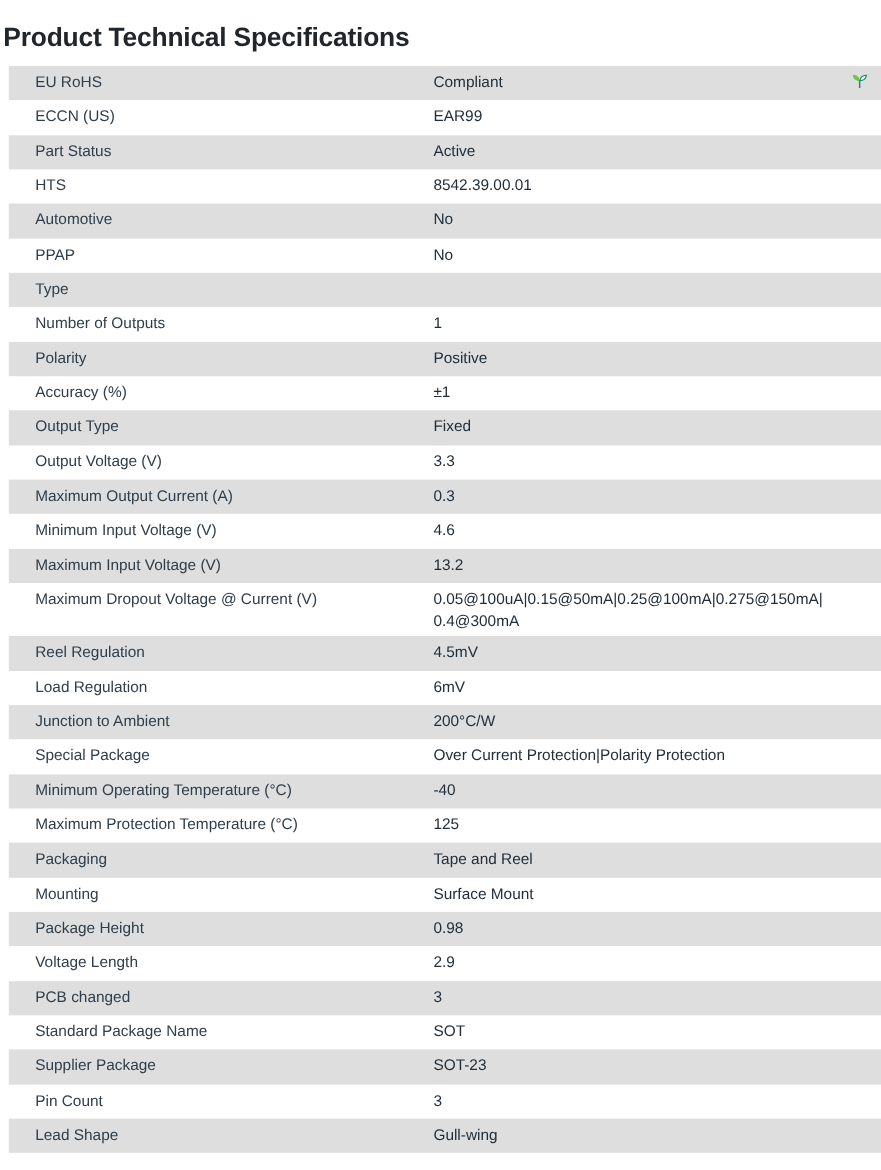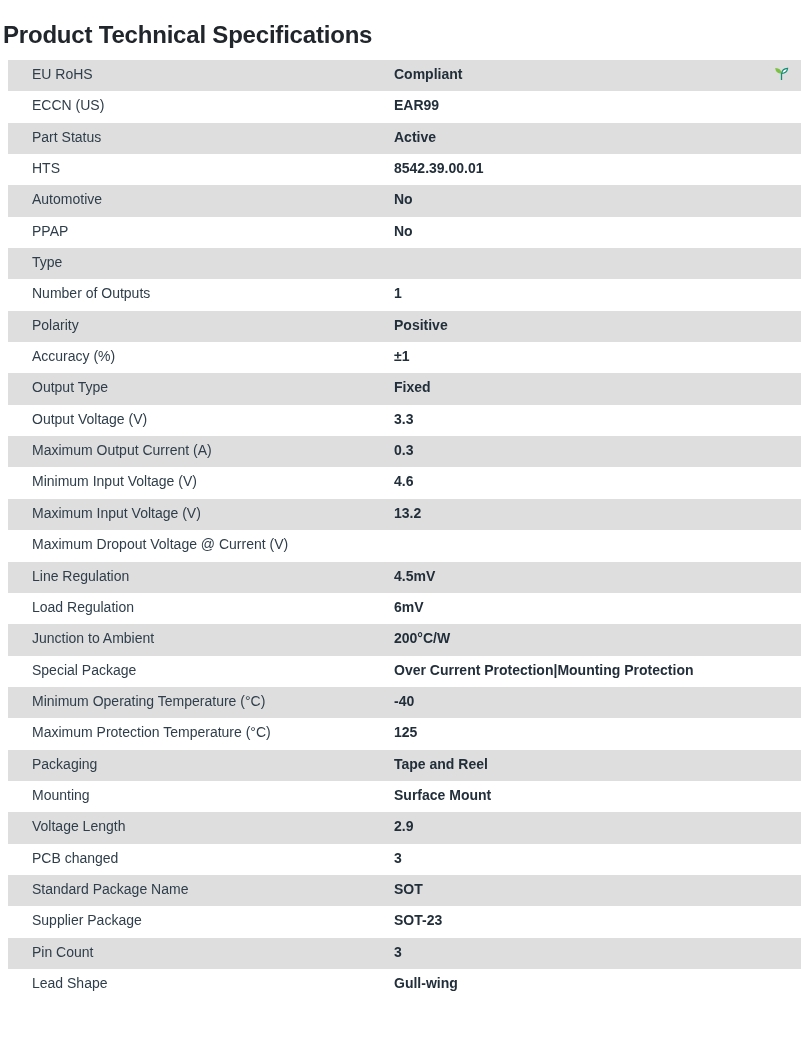--- a/index.html
+++ b/index.html
@@ -49,21 +49,21 @@
     font-size: 14px;
     line-height: 20px;
     color: var(--label-color);
   }
   .spec-value {
     flex: 1 1 auto;
     max-width: 372px;
     padding-right: 14px;
     font-size: 14px;
     line-height: 20px;
-    font-weight: 700;
+    font-weight: 400;
     color: var(--value-color);
     overflow-wrap: anywhere;
     display: inline-block;
   }
   .value-wrap {
     display: flex;
     align-items: center;
     flex: 1 1 auto;
     min-width: 0;
   }
@@ -197,24 +197,28 @@
   <div class="spec-row">
     <span class="spec-label">Maximum Input Voltage (V)</span>
     <span class="value-wrap">
       <span class="spec-value">13.2</span>
 
     </span>
   </div>
 
   <div class="spec-row">
     <span class="spec-label">Maximum Dropout Voltage @ Current (V)</span>
-  </div>
-
-  <div class="spec-row">
-    <span class="spec-label">Line Regulation</span>
+    <span class="value-wrap">
+      <span class="spec-value">0.05@100uA|0.15@50mA|0.25@100mA|0.275@150mA|0.4@300mA</span>
+
+    </span>
+  </div>
+
+  <div class="spec-row">
+    <span class="spec-label">Reel Regulation</span>
     <span class="value-wrap">
       <span class="spec-value">4.5mV</span>
 
     </span>
   </div>
 
   <div class="spec-row">
     <span class="spec-label">Load Regulation</span>
     <span class="value-wrap">
       <span class="spec-value">6mV</span>
@@ -226,21 +230,21 @@
     <span class="spec-label">Junction to Ambient</span>
     <span class="value-wrap">
       <span class="spec-value">200°C/W</span>
 
     </span>
   </div>
 
   <div class="spec-row">
     <span class="spec-label">Special Package</span>
     <span class="value-wrap">
-      <span class="spec-value">Over Current Protection|Mounting Protection</span>
+      <span class="spec-value">Over Current Protection|Polarity Protection</span>
 
     </span>
   </div>
 
   <div class="spec-row">
     <span class="spec-label">Minimum Operating Temperature (°C)</span>
     <span class="value-wrap">
       <span class="spec-value">-40</span>
 
     </span>
@@ -263,20 +267,27 @@
   </div>
 
   <div class="spec-row">
     <span class="spec-label">Mounting</span>
     <span class="value-wrap">
       <span class="spec-value">Surface Mount</span>
 
     </span>
   </div>
 
+  <div class="spec-row">
+    <span class="spec-label">Package Height</span>
+    <span class="value-wrap">
+      <span class="spec-value">0.98</span>
+
+    </span>
+  </div>
 
 
   <div class="spec-row">
     <span class="spec-label">Voltage Length</span>
     <span class="value-wrap">
       <span class="spec-value">2.9</span>
 
     </span>
   </div>
 

